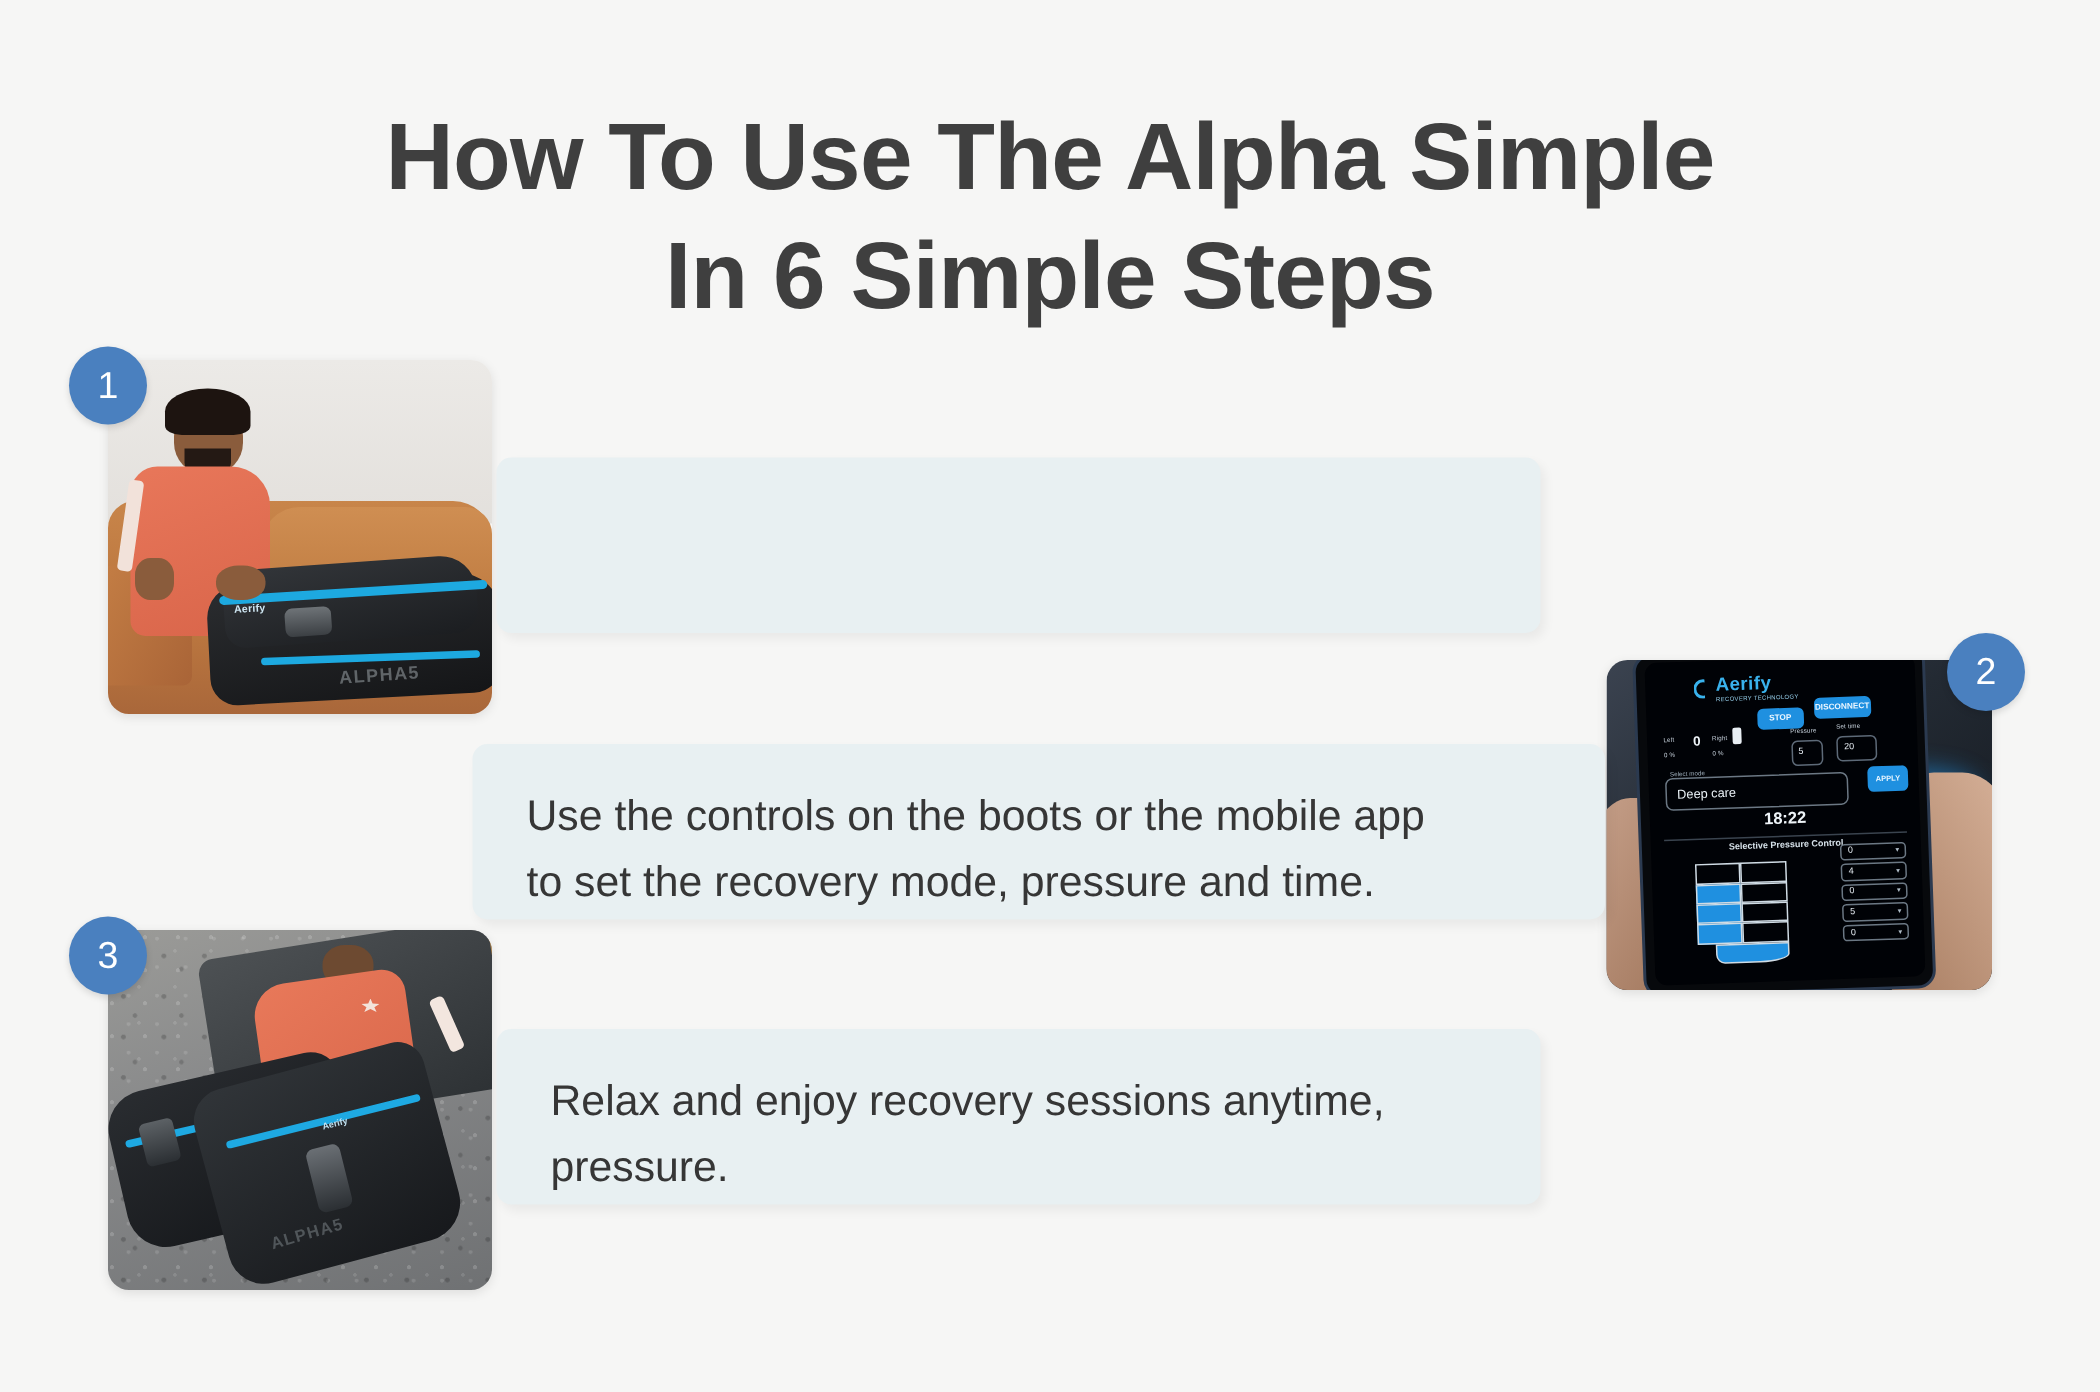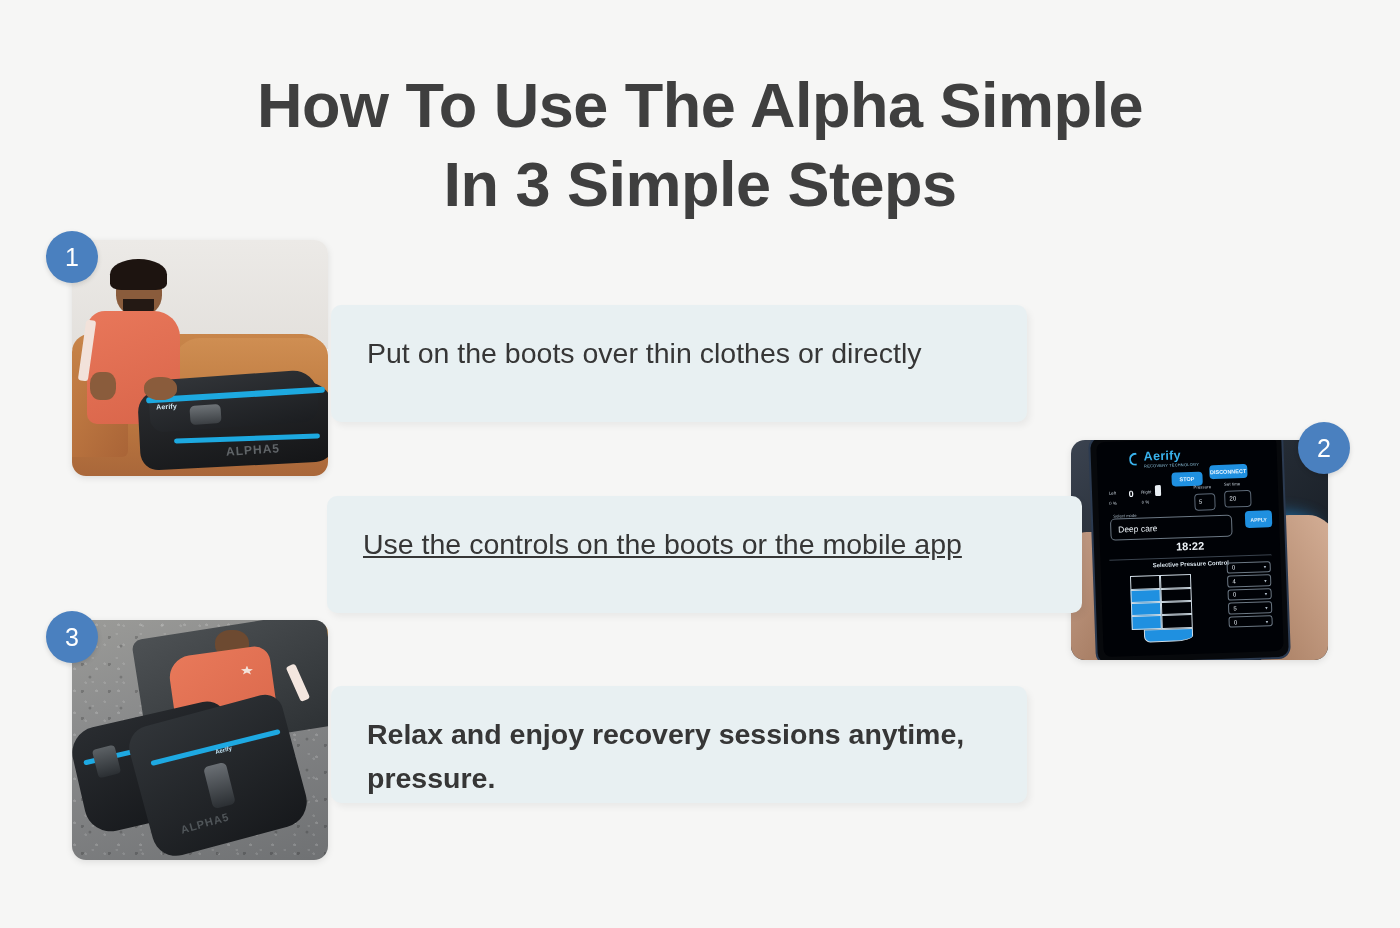--- a/index.html
+++ b/index.html
@@ -42,22 +42,22 @@
     border-radius: 10px;
     box-shadow: 3px 4px 7px rgba(0,0,0,0.055);
     color: #363636;
     font-size: 28.5px;
     line-height: 44px;
     padding: 26px 34px 28px 36px;
   }
   .step-card .line { display: block; white-space: pre; }
 
   #card-1 { left: 331px; top: 305px;  width: 696px; height: 117px; }
-  #card-2 { left: 327px; top: 496px;  width: 755px; height: 117px; text-decoration: underline; }
-  #card-3 { left: 331px; top: 686px;  width: 696px; height: 117px; font-weight: bold; }
+  #card-2 { left: 315px; top: 496px;  width: 755px; height: 117px; }
+  #card-3 { left: 331px; top: 686px;  width: 696px; height: 117px; }
 
   
   .photo {
     position: absolute;
     border-radius: 14px;
     overflow: hidden;
     box-shadow: 0 2px 7px rgba(0,0,0,0.10);
   }
   #photo-1 { left: 72px;   top: 240px; width: 256px; height: 236px; }
   #photo-2 { left: 1071px; top: 440px; width: 257px; height: 220px; }
@@ -348,21 +348,21 @@
   #badge-2 { left: 1298px; top: 422px; }
   #badge-3 { left: 46px;   top: 611px; }
 </style>
 </head>
 <body>
 
 <div id="infographic">
 
   <div class="title-block">
     <span class="title-line">How To Use The Alpha Simple</span>
-    <span class="title-line">In 3 Simple Steps</span>
+    <span class="title-line">In 6 Simple Steps</span>
   </div>
 
   <div class="photo" id="photo-1">
     <div class="photo-inner">
       <div class="p1-wall"></div>
       <div class="p1-couch-back"></div>
       <div class="p1-couch-seat"></div>
       <div class="p1-arm"></div>
       <div class="p1-person-head"></div>
       <div class="p1-person-hair"></div>
@@ -460,25 +460,25 @@
       <div class="p3-pump-a"></div>
       <div class="p3-boot-b"></div>
       <div class="p3-zip-b"></div>
       <div class="p3-brandmark">Aerify</div>
       <div class="p3-pump-b"></div>
       <div class="p3-model3">ALPHA5</div>
     </div>
   </div>
 
   <div class="step-card" id="card-1">
-    <span class="line">Put on the boots over thin clothes or directly</span>
   </div>
 
   <div class="step-card" id="card-2">
     <span class="line">Use the controls on the boots or the mobile app</span>
+    <span class="line">to set the recovery mode, pressure and time.</span>
   </div>
 
   <div class="step-card" id="card-3">
     <span class="line">Relax and enjoy recovery sessions anytime,</span>
     <span class="line">pressure.</span>
   </div>
 
   <div class="badge" id="badge-1">1</div>
   <div class="badge" id="badge-2">2</div>
   <div class="badge" id="badge-3">3</div>

